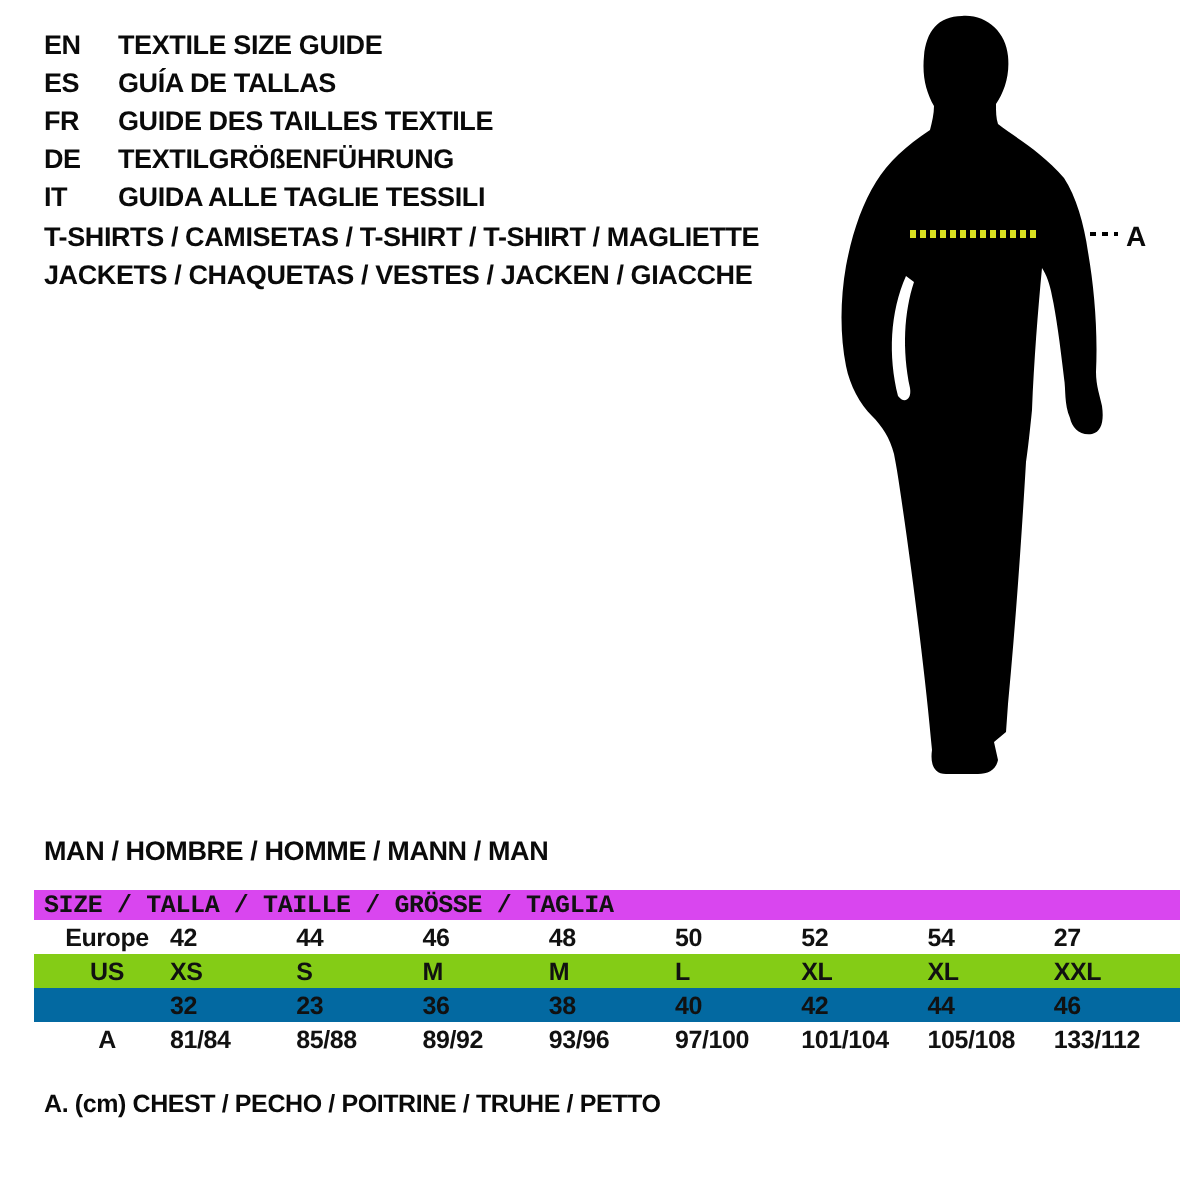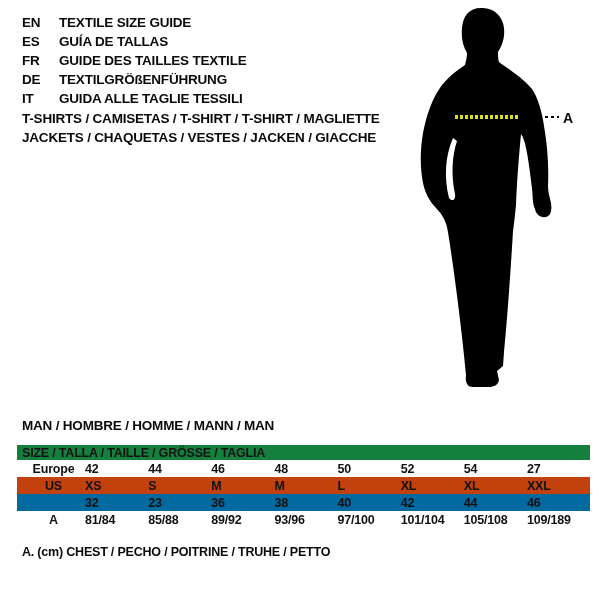--- a/index.html
+++ b/index.html
@@ -114,36 +114,36 @@
         <col>
         <col>
         <col>
         <col>
         <col>
         <col>
         <col>
     </colgroup>
     <thead>
       <tr>
-        <th class="tbl-header" colspan="9" style="background: #15803d;">SIZE / TALLA / TAILLE / GRÖSSE / TAGLIA</th>
+        <th class="tbl-header" colspan="9" style="background: #d946ef; font-family: Liberation Mono, monospace;">SIZE / TALLA / TAILLE / GRÖSSE / TAGLIA</th>
       </tr>
     </thead>
     <tbody id="size-rows">
         <tr>
           <td class="row-label">Europe</td>
           <td>42</td>
           <td>44</td>
           <td>46</td>
           <td>48</td>
           <td>50</td>
           <td>52</td>
           <td>54</td>
           <td>27</td>
         </tr>
-        <tr style="background: #c2410c;">
+        <tr style="background: #84cc16;">
           <td class="row-label">US</td>
           <td>XS</td>
           <td>S</td>
           <td>M</td>
           <td>M</td>
           <td>L</td>
           <td>XL</td>
           <td>XL</td>
           <td>XXL</td>
         </tr>
@@ -160,20 +160,20 @@
         </tr>
         <tr>
           <td class="row-label">A</td>
           <td>81/84</td>
           <td>85/88</td>
           <td>89/92</td>
           <td>93/96</td>
           <td>97/100</td>
           <td>101/104</td>
           <td>105/108</td>
-          <td>109/189</td>
+          <td>133/112</td>
         </tr>
       </tbody>
   </table>
 
   <div class="footnote">A. (cm) CHEST / PECHO / POITRINE / TRUHE / PETTO</div>
 
 </div>
 
 </body></html>

